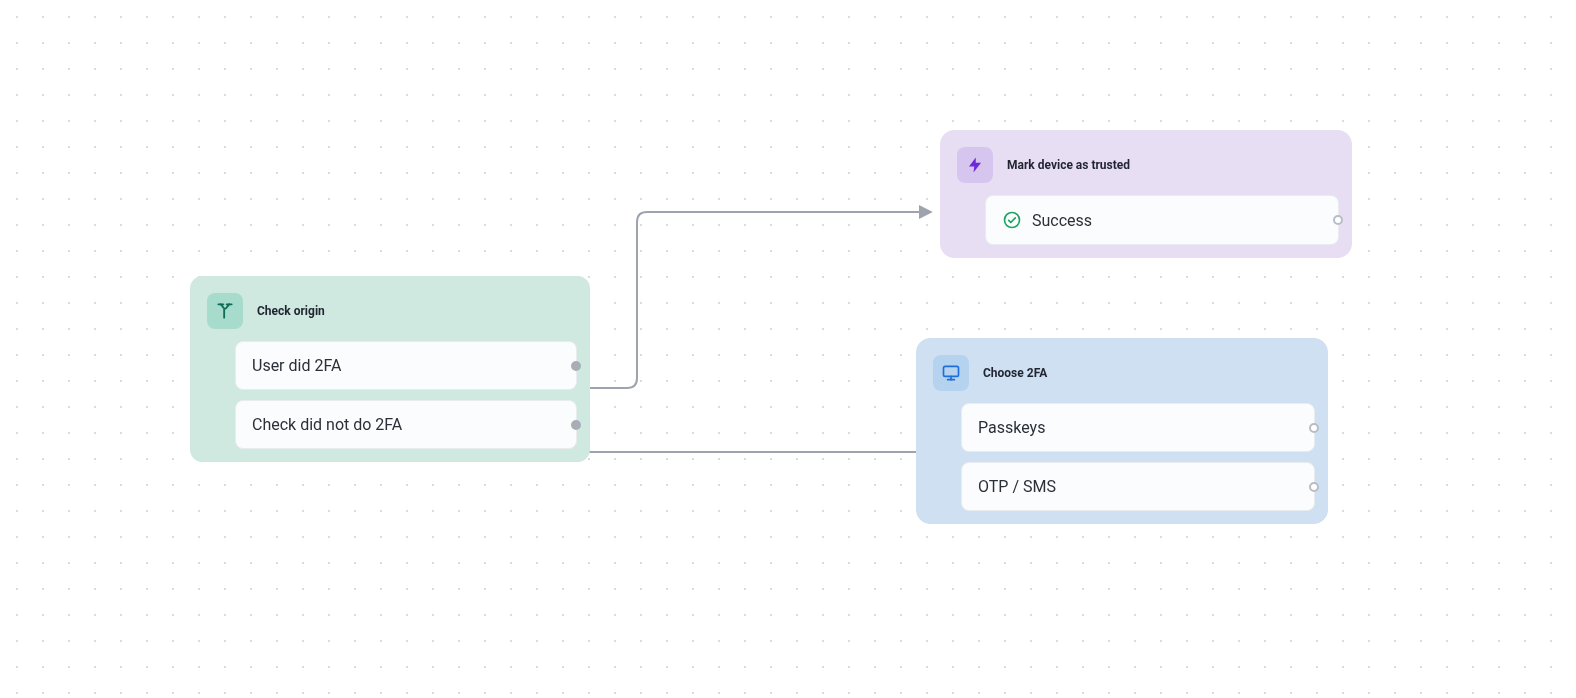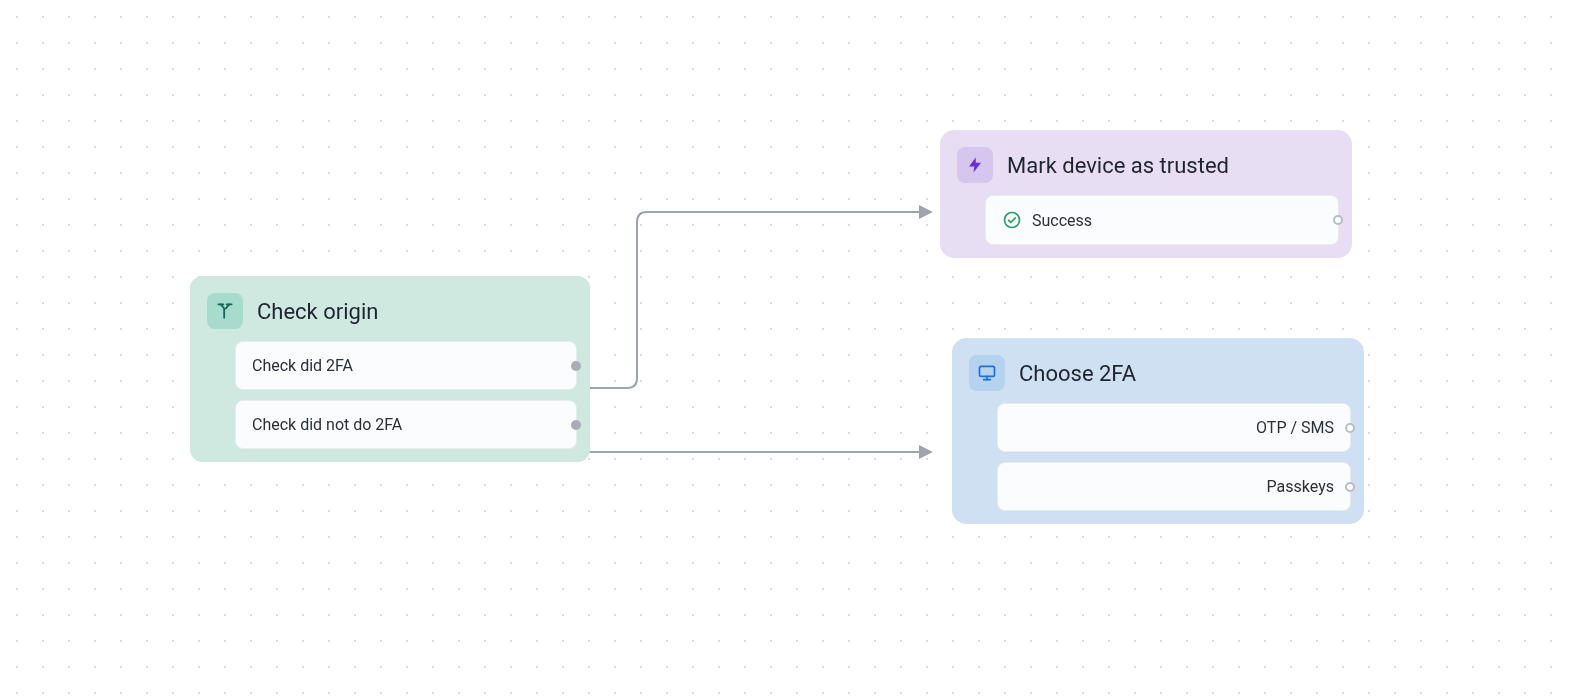--- a/index.html
+++ b/index.html
@@ -39,22 +39,22 @@
   .node-icon {
     width: 36px;
     height: 36px;
     border-radius: 8px;
     display: flex;
     align-items: center;
     justify-content: center;
     flex: 0 0 36px;
   }
   .node-title {
-    font-weight: 400;
-    font-size: 22px;
+    font-weight: 700;
+    font-size: 12px;
     color: #1f2430;
   }
   .node-body {
     display: flex;
     flex-direction: column;
     gap: 10px;
     padding-left: 32px;
   }
   .node-row {
     position: relative;
@@ -118,21 +118,21 @@
           <path d="M7 4l4 5v11"></path>
           <path d="M17 4l-4 5"></path>
           <path d="M4 4h6"></path>
           <path d="M14 4h6"></path>
         </svg>
       </div>
       <div class="node-title">Check origin</div>
     </div>
     <div class="node-body">
       <div class="node-row">
-        <span class="row-label">Check did 2FA</span>
+        <span class="row-label">User did 2FA</span>
         <span class="port port-out solid"></span>
       </div>
       <div class="node-row">
         <span class="row-label">Check did not do 2FA</span>
         <span class="port port-out solid"></span>
       </div>
     </div>
   </div>
 
   <div class="node node-purple" style="left:940px; top:130px; width:412px;">
@@ -151,36 +151,36 @@
             <circle cx="12" cy="12" r="9"></circle>
             <path d="M8 12.5l2.5 2.5L16 9.5"></path>
           </svg>
         </span>
         <span class="row-label">Success</span>
         <span class="port port-out"></span>
       </div>
     </div>
   </div>
 
-  <div class="node node-blue" style="left:952px; top:338px; width:412px;text-align:right;">
+  <div class="node node-blue" style="left:916px; top:338px; width:412px;">
     <div class="node-header">
       <div class="node-icon">
         <svg width="20" height="20" viewBox="0 0 24 24" fill="none" stroke="currentColor" stroke-width="2" stroke-linecap="round" stroke-linejoin="round">
           <rect x="3" y="4" width="18" height="12" rx="2"></rect>
           <line x1="8" y1="20" x2="16" y2="20"></line>
           <line x1="12" y1="16" x2="12" y2="20"></line>
         </svg>
       </div>
       <div class="node-title">Choose 2FA</div>
     </div>
     <div class="node-body">
       <div class="node-row">
-        <span class="row-label">OTP / SMS</span>
+        <span class="row-label">Passkeys</span>
         <span class="port port-out"></span>
       </div>
       <div class="node-row">
-        <span class="row-label">Passkeys</span>
+        <span class="row-label">OTP / SMS</span>
         <span class="port port-out"></span>
       </div>
     </div>
   </div>
 
 </div>
 
 </body></html>

